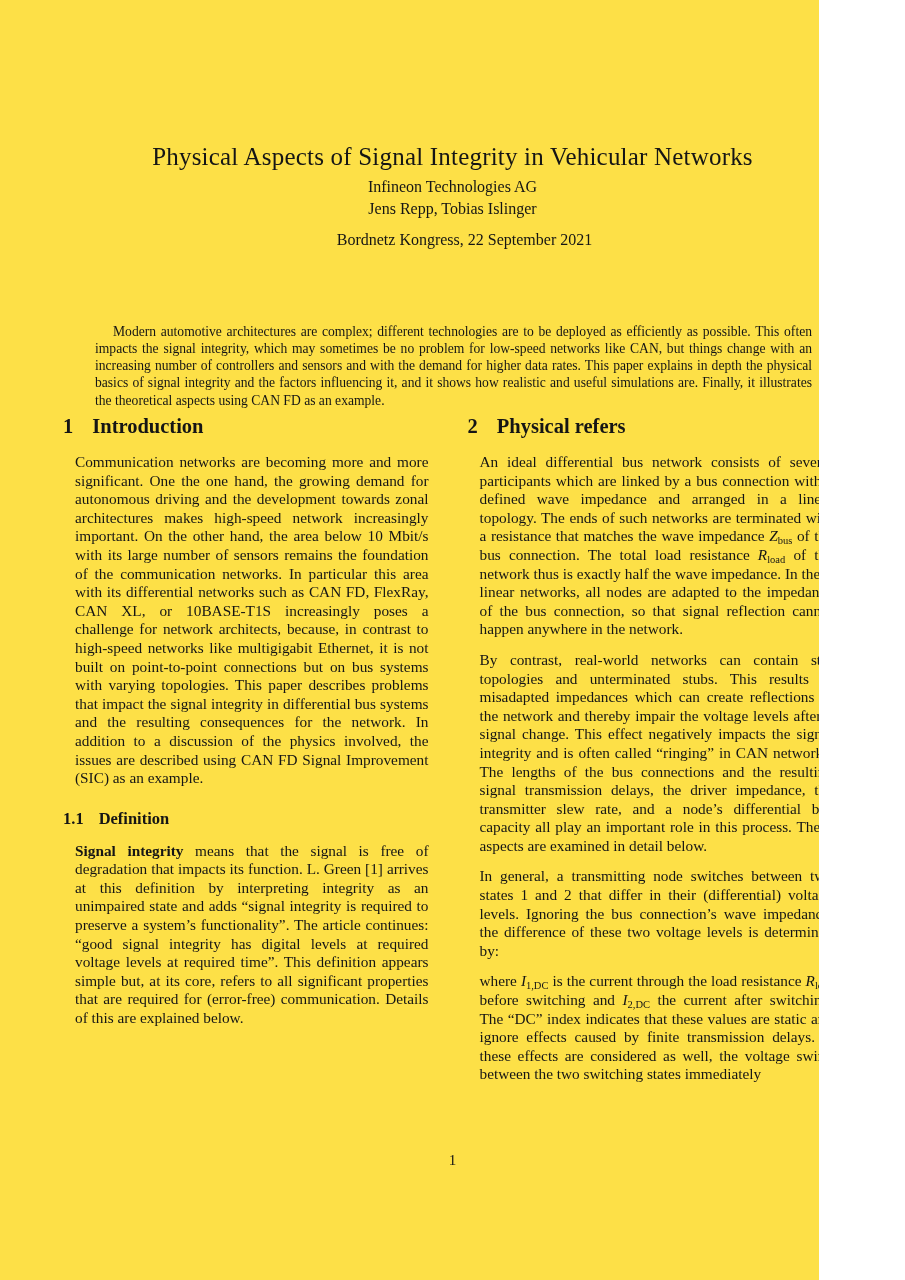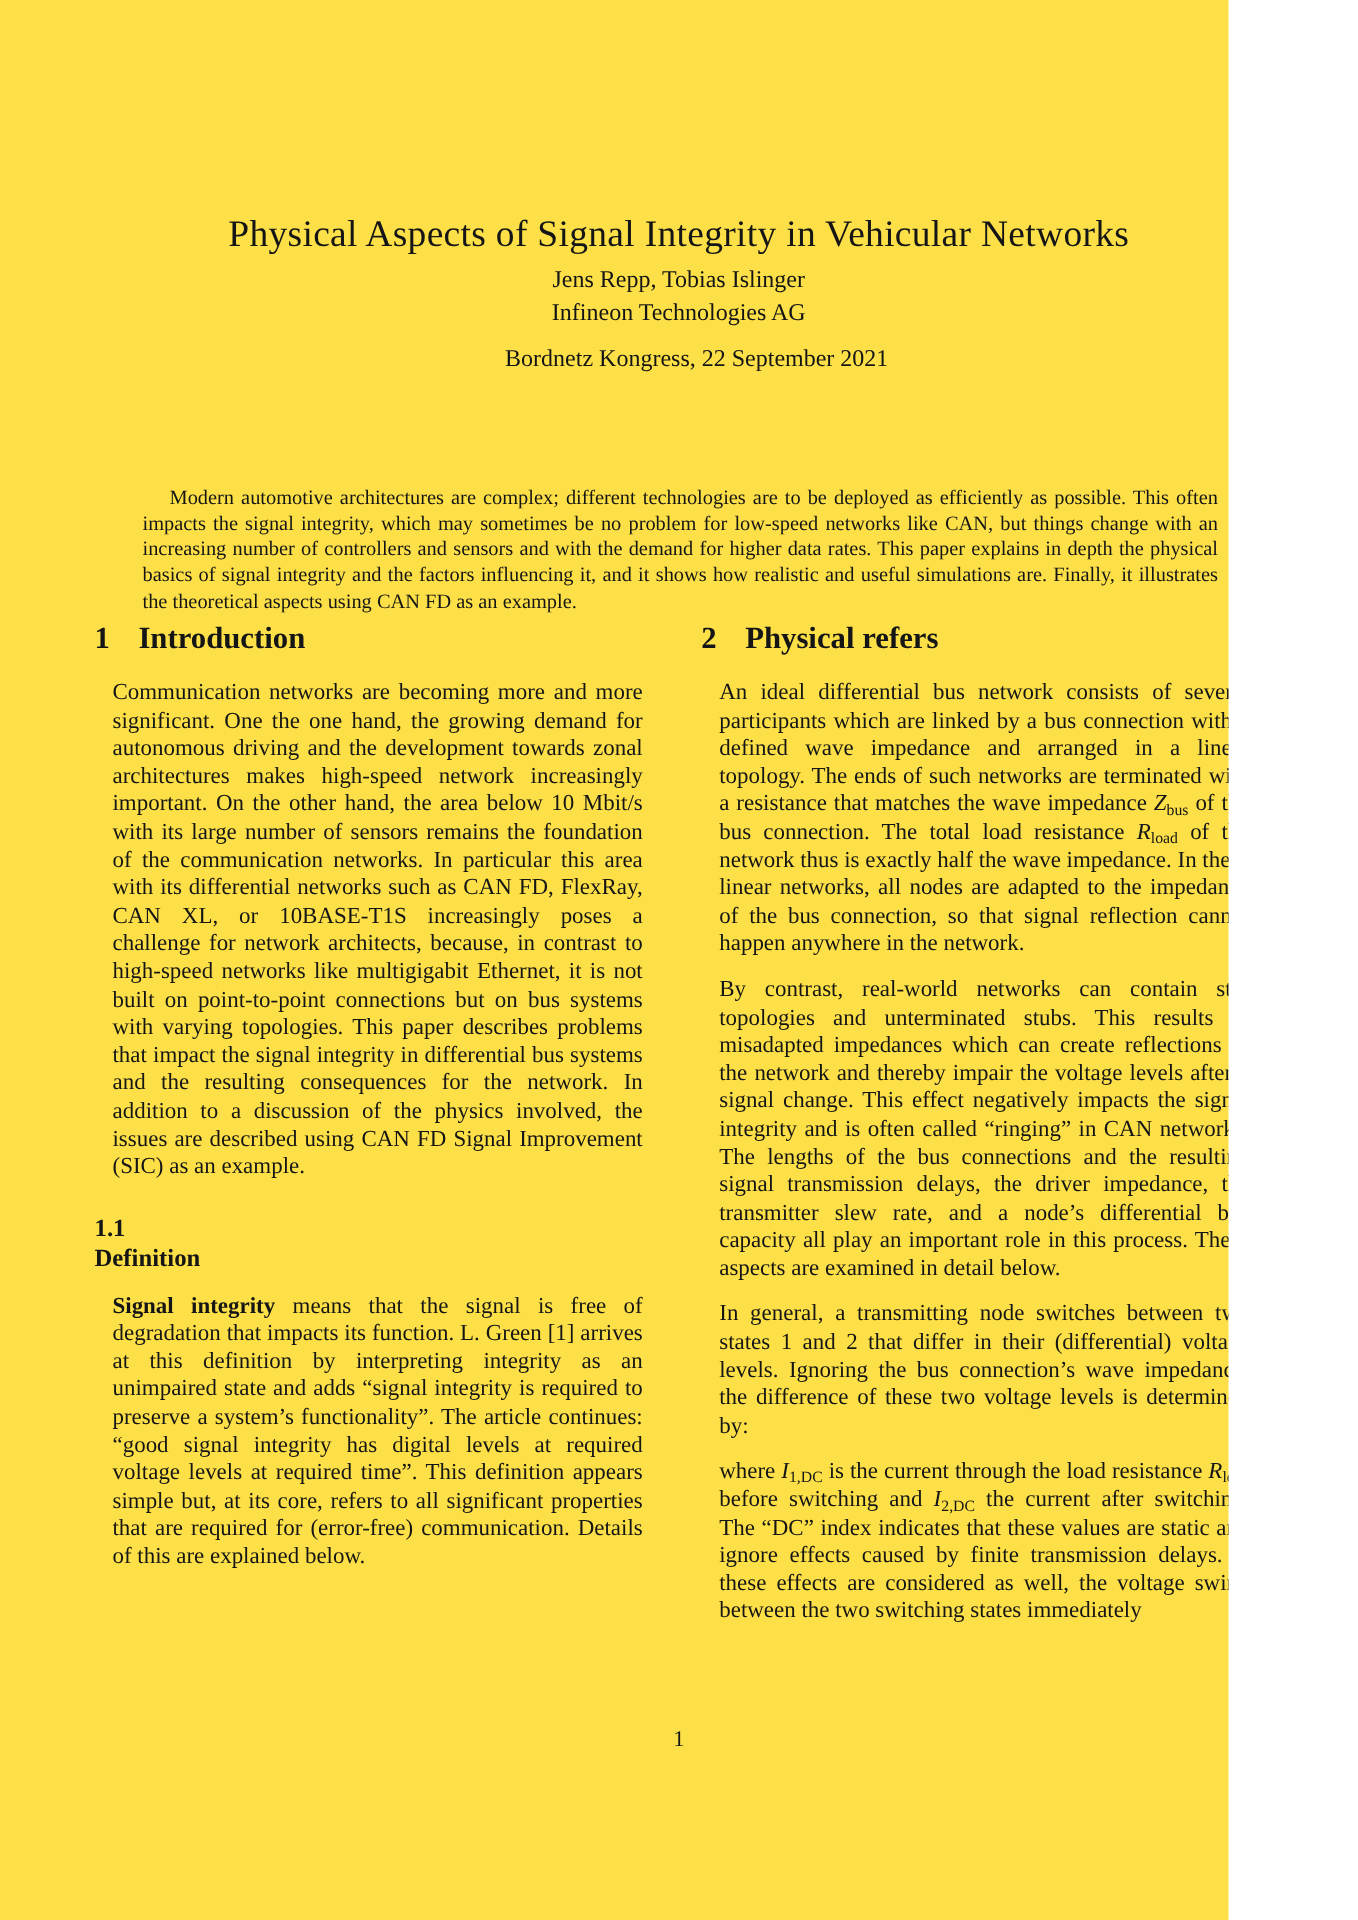--- a/index.html
+++ b/index.html
@@ -60,21 +60,20 @@
     line-height: 24px;
     display: flex;
   }
   .sec-heading .sec-num { margin-right: 19px; }
   .subsec-heading {
     margin: 21px 0 13px 0;
     font-size: 16.5px;
     font-weight: bold;
     line-height: 20px;
     display: flex;
-    flex-direction: column;
   }
   .subsec-heading .sec-num { margin-right: 15px; }
   .body-par {
     margin: 12px;
     font-size: 15.3px;
     line-height: 18.6px;
     text-align: justify;
   }
   .body-par i { font-family: "Liberation Serif", serif; }
   sub {
@@ -102,22 +101,22 @@
   }
 </style>
 </head>
 <body>
 
 <div class="page">
 
   <h1 class="title">Physical Aspects of Signal Integrity in Vehicular Networks</h1>
 
   <div class="authors">
+    <div>Infineon Technologies AG</div>
     <div>Jens Repp, Tobias Islinger</div>
-    <div>Infineon Technologies AG</div>
   </div>
 
   <div class="event-date">Bordnetz Kongress, 22 September 2021</div>
 
   <p class="abstract">Modern automotive architectures are complex; different technologies are to be deployed as efficiently as possible. This often impacts the signal integrity, which may sometimes be no problem for low-speed networks like CAN, but things change with an increasing number of controllers and sensors and with the demand for higher data rates. This paper explains in depth the physical basics of signal integrity and the factors influencing it, and it shows how realistic and useful simulations are. Finally, it illustrates the theoretical aspects using CAN FD as an example.</p>
 
   <div class="columns">
 
     <div class="col">
       <h2 class="sec-heading">

